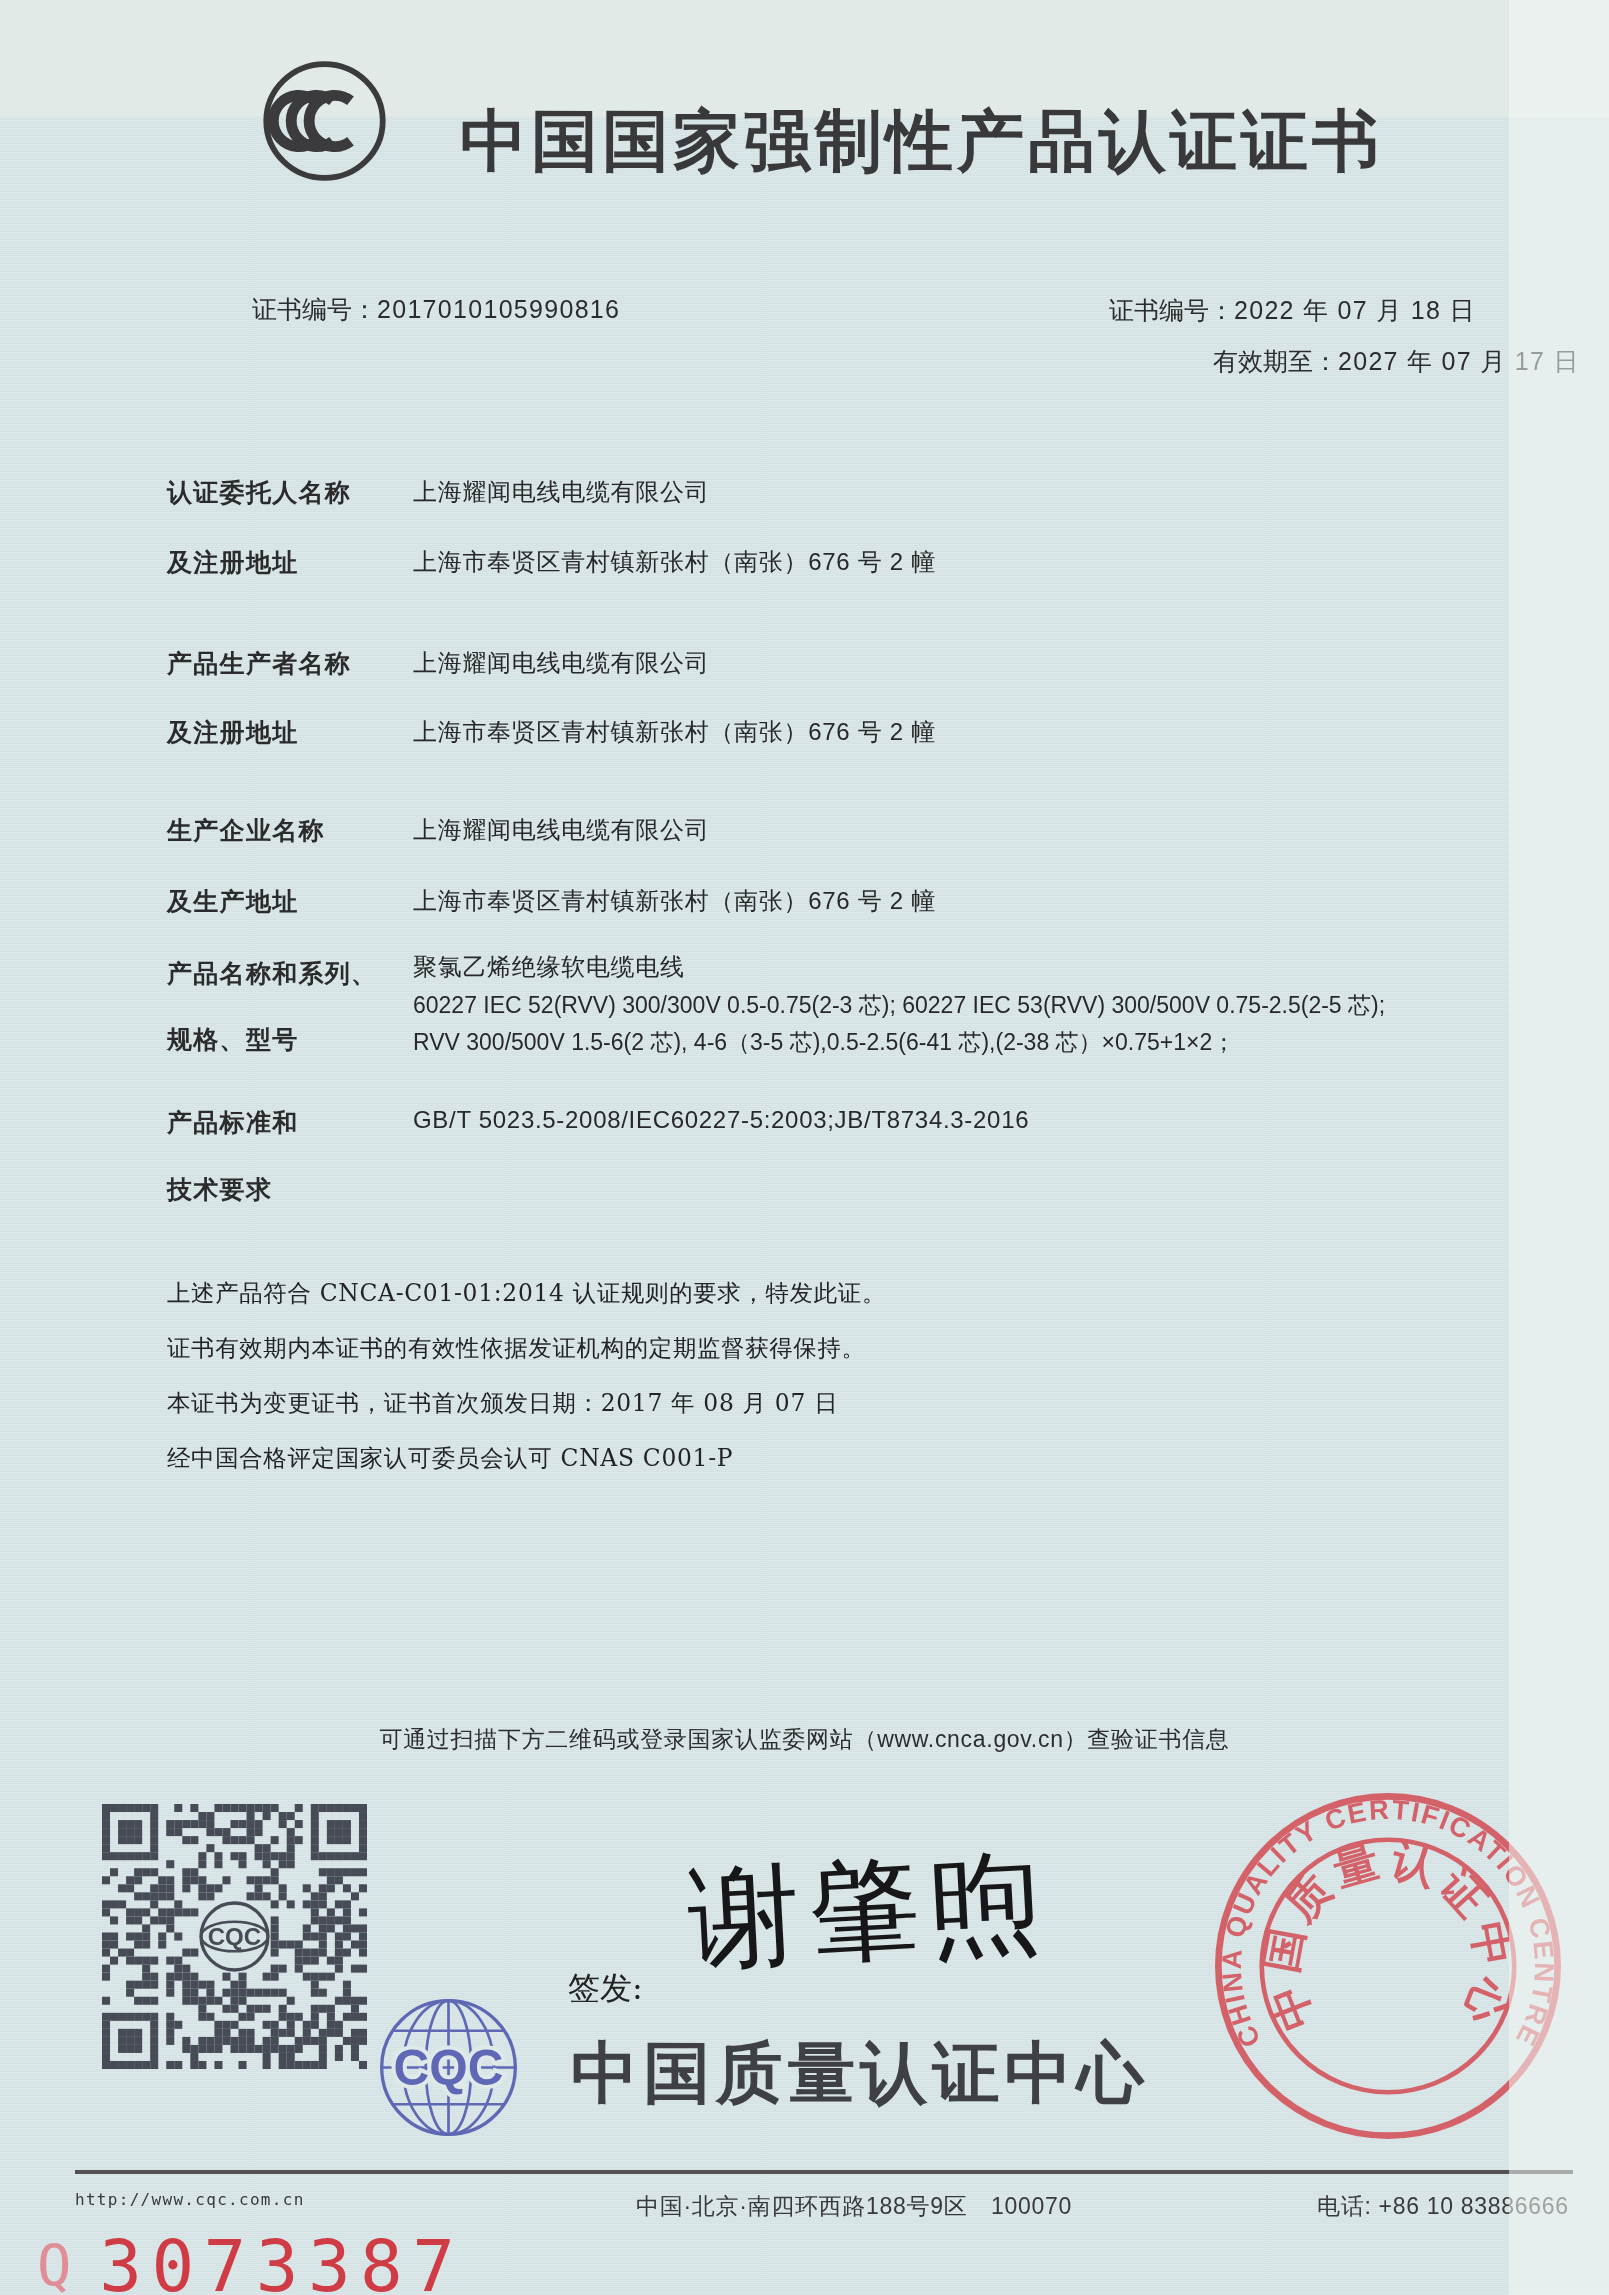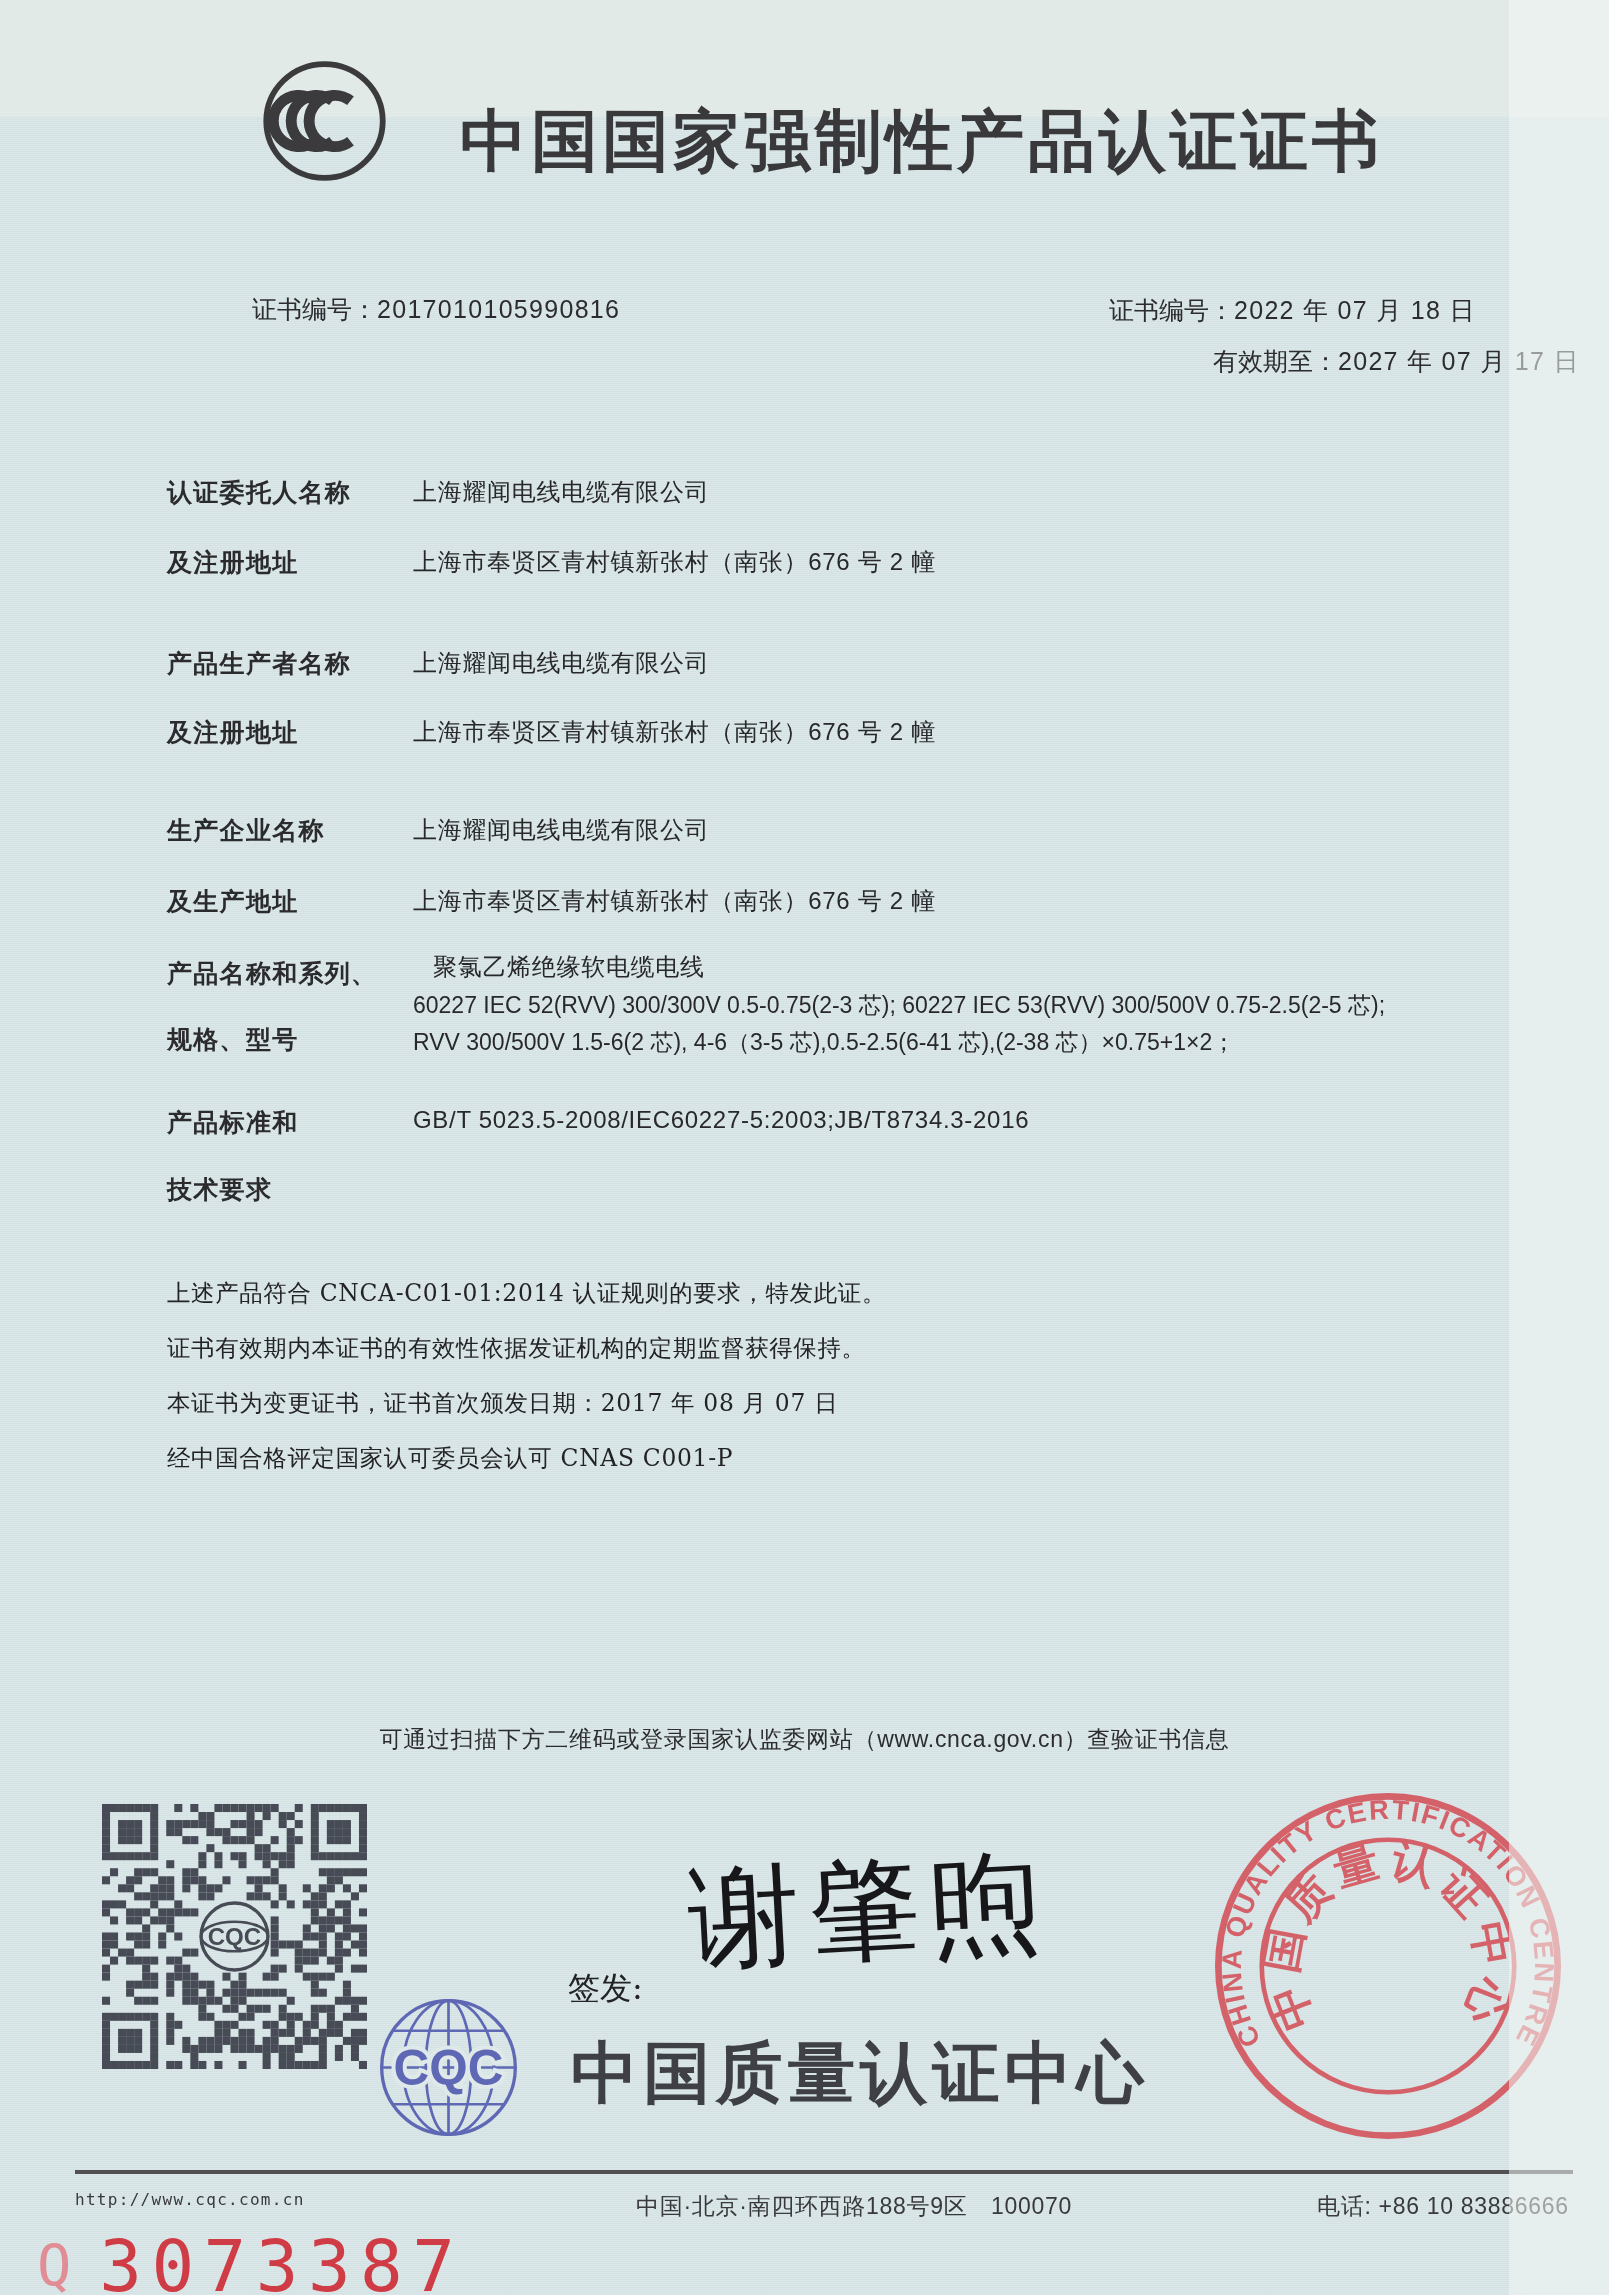--- a/index.html
+++ b/index.html
@@ -81,21 +81,21 @@
   <div class="abs flabel" style="left:167px;top:716px;">及注册地址</div>
   <div class="abs fvalue" style="left:413px;top:716px;">上海市奉贤区青村镇新张村（南张）676 号 2 幢</div>
 
   <div class="abs flabel" style="left:167px;top:814px;">生产企业名称</div>
   <div class="abs fvalue" style="left:413px;top:814px;">上海耀闻电线电缆有限公司</div>
   <div class="abs flabel" style="left:167px;top:885px;">及生产地址</div>
   <div class="abs fvalue" style="left:413px;top:885px;">上海市奉贤区青村镇新张村（南张）676 号 2 幢</div>
 
   <div class="abs flabel" style="left:167px;top:957px;">产品名称和系列、</div>
   <div class="abs flabel" style="left:167px;top:1023px;">规格、型号</div>
-  <div class="abs fvalue" style="left:413px;top:951px;margin-left:20px;">聚氯乙烯绝缘软电缆电线</div>
+  <div class="abs fvalue" style="left:413px;top:951px;">聚氯乙烯绝缘软电缆电线</div>
   <div class="abs spec" style="left:413px;top:990px;">60227 IEC 52(RVV) 300/300V 0.5-0.75(2-3 芯); 60227 IEC 53(RVV) 300/500V 0.75-2.5(2-5 芯);</div>
   <div class="abs spec" style="left:413px;top:1027px;">RVV 300/500V 1.5-6(2 芯), 4-6（3-5 芯),0.5-2.5(6-41 芯),(2-38 芯）×0.75+1×2；</div>
 
   <div class="abs flabel" style="left:167px;top:1106px;">产品标准和</div>
   <div class="abs flabel" style="left:167px;top:1173px;">技术要求</div>
   <div class="abs fvalue" style="left:413px;top:1106px;">GB/T 5023.5-2008/IEC60227-5:2003;JB/T8734.3-2016</div>
 
   <div class="abs statement" style="left:167px;top:1277px;">上述产品符合 CNCA-C01-01:2014 认证规则的要求，特发此证。</div>
   <div class="abs statement" style="left:167px;top:1332px;">证书有效期内本证书的有效性依据发证机构的定期监督获得保持。</div>
   <div class="abs statement" style="left:167px;top:1387px;">本证书为变更证书，证书首次颁发日期：2017 年 08 月 07 日</div>

